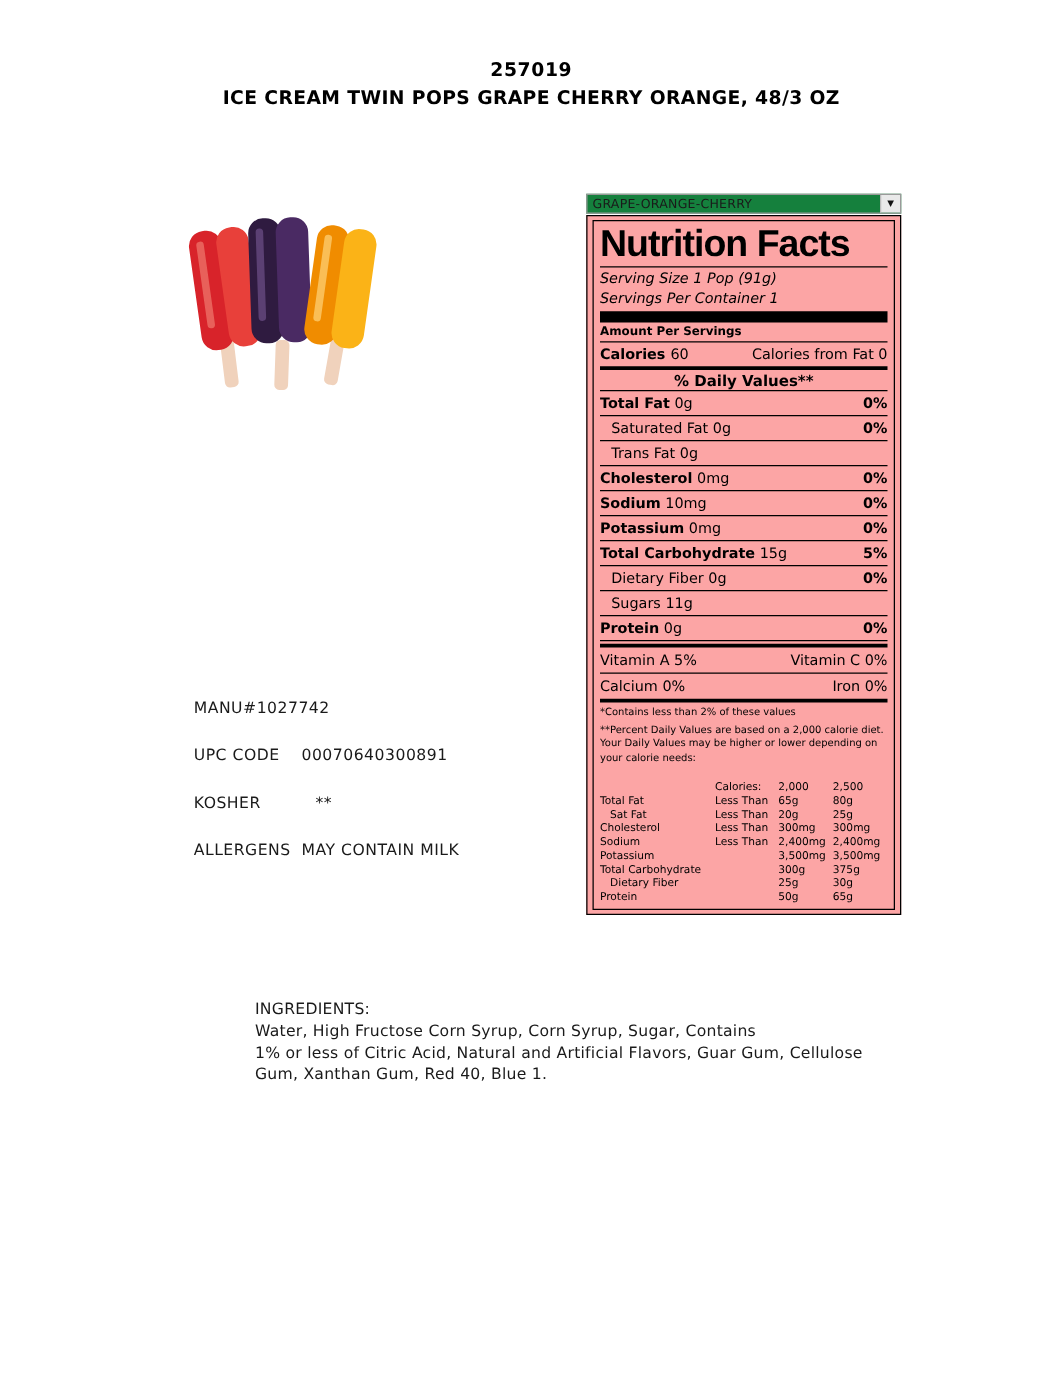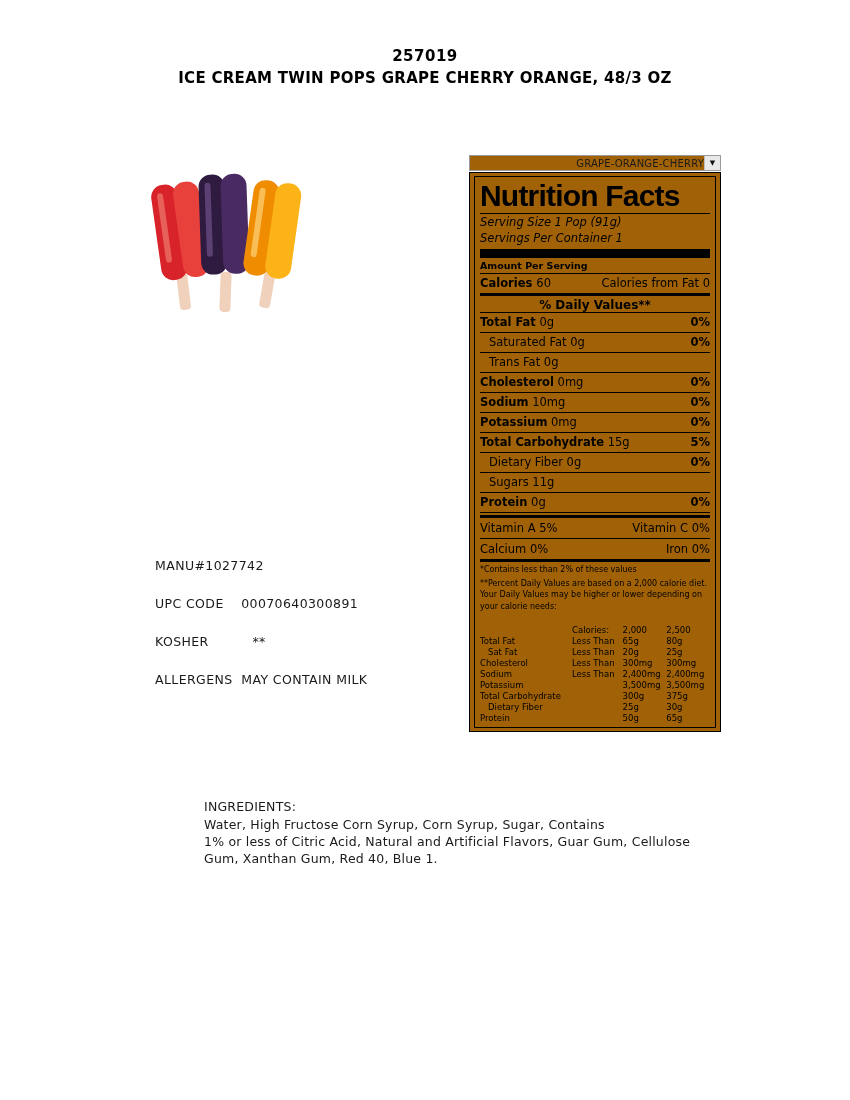--- a/index.html
+++ b/index.html
@@ -85,27 +85,26 @@
   }
 
   
   .flavor-select {
     position: absolute;
     left: 469px;
     top: 155px;
     width: 252px;
     height: 16px;
     border: 1px solid #9a9a9a;
-    background: #a16207;
+    background: #15803d;
     box-sizing: border-box;
     display: flex;
     align-items: center;
     font-size: 10px;
     color: #1a1a1a;
-    text-align: right;
   }
   .flavor-select .flavor-label {
     padding-left: 4px;
     flex: 1;
     letter-spacing: 0.2px;
   }
   .flavor-select .flavor-arrow {
     width: 15px;
     height: 14px;
     border-left: 1px solid #bdbdbd;
@@ -118,21 +117,21 @@
     color: #111;
   }
 
   
   .nutrition-panel {
     position: absolute;
     left: 469px;
     top: 172px;
     width: 252px;
     border: 1px solid #000;
-    background: #a16207;
+    background: #fca5a5;
     box-sizing: border-box;
     padding: 3px 4px 3px 4px;
     font-family: "DejaVu Sans", sans-serif;
     color: #000;
   }
   .nf-inner {
     border: 1px solid #000;
     box-sizing: border-box;
     padding: 2px 5px 4px 5px;
   }
@@ -267,21 +266,21 @@
   <div class="nf-inner">
 
     <div class="nf-title">Nutrition Facts</div>
     <div class="nf-rule-thin"></div>
 
     <div class="nf-serving">Serving Size 1 Pop (91g)</div>
     <div class="nf-serving">Servings Per Container 1</div>
 
     <div class="nf-rule-thick" style="margin-top:3px;"></div>
 
-    <div class="nf-amount">Amount Per Serving</div>
+    <div class="nf-amount">Amount Per Servings</div>
     <div class="nf-rule-thin"></div>
 
     <div class="nf-row nf-calories">
       <span class="nf-name">
         <b>Calories</b>
         <span style="font-weight:normal">60</span>
       </span>
       <span>Calories from Fat 0</span>
     </div>
 

